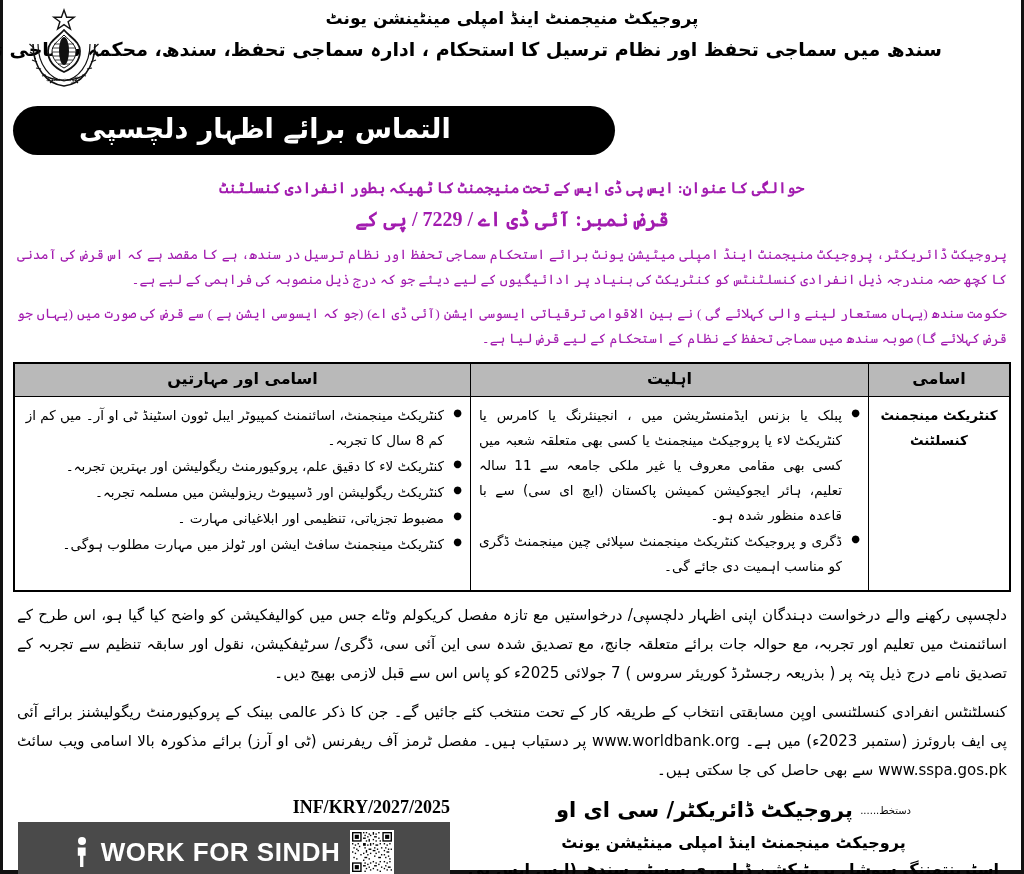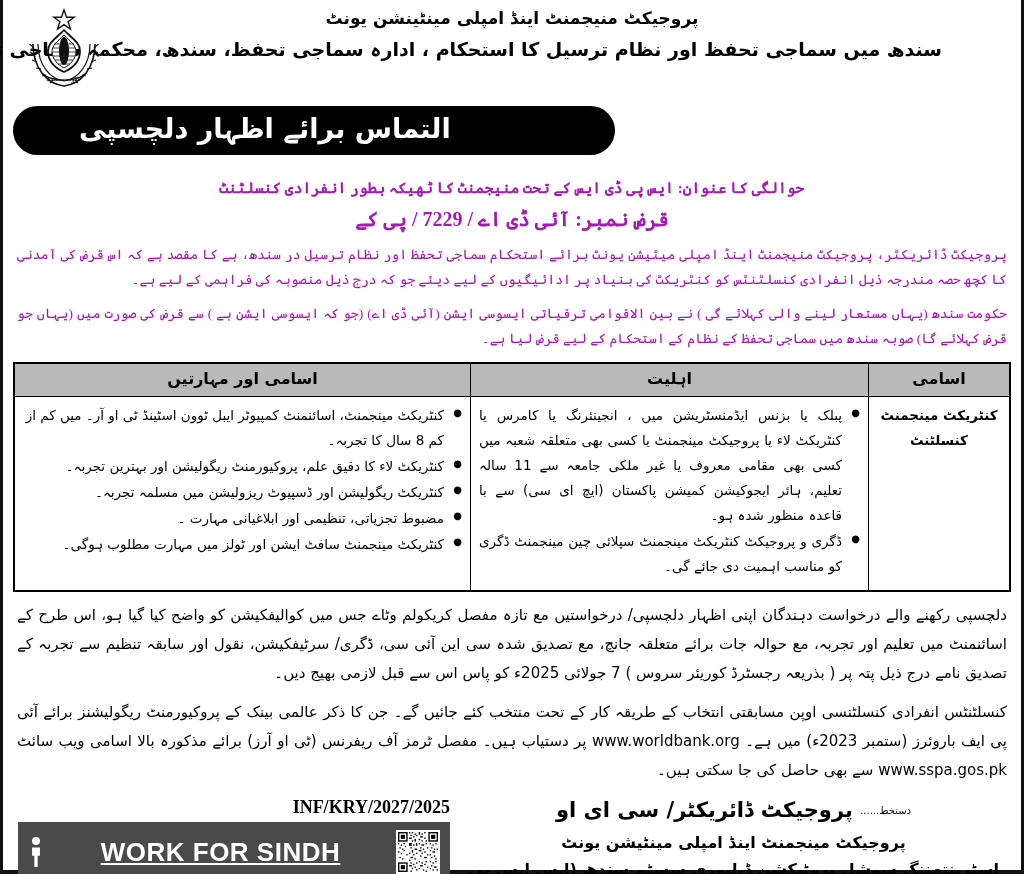--- a/index.html
+++ b/index.html
@@ -232,23 +232,22 @@
     direction:ltr;
     text-align:center;
     padding:8px 10px 10px 10px;
     position:relative;
     height:82px;
     box-sizing:border-box;
   }
   .iwork-top{
     display:flex;
     align-items:center;
-    justify-content:space-between;
+    justify-content:center;
     gap:10px;
-    text-decoration:underline;
   }
   .iw-person{
     width:17px;height:30px;
     position:relative;
     flex:0 0 auto;
   }
   .iw-person .head{
     position:absolute;left:4px;top:0;
     width:8px;height:8px;border-radius:50%;
     background:#fff;

